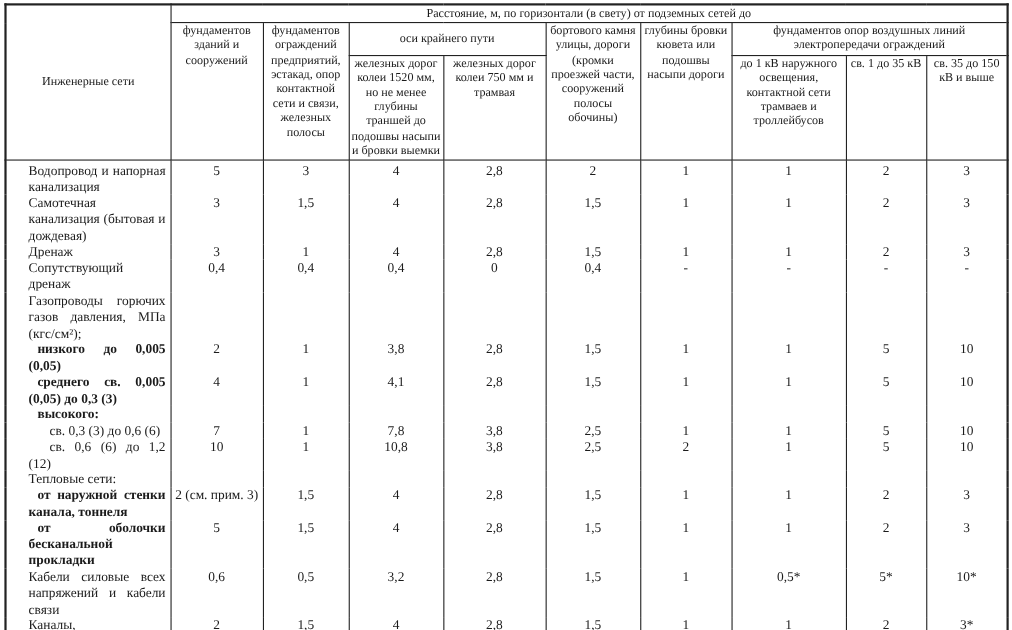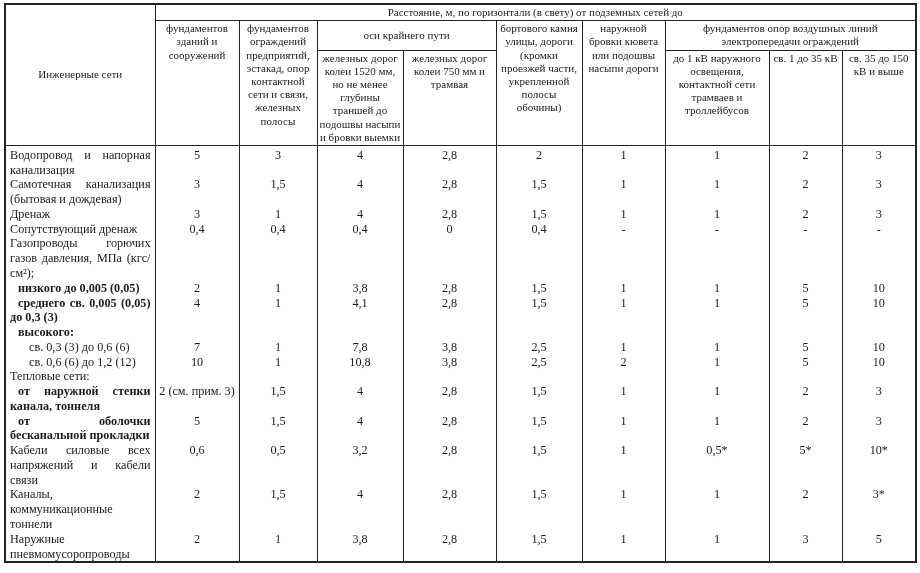--- a/index.html
+++ b/index.html
@@ -31,21 +31,21 @@
     border-left: 1px solid #222;
     border-right: 1px solid #222;
     border-top: none; border-bottom: none;
     font-size: 12.2px;
     line-height: 1.21;
     vertical-align: top;
     padding: 0 2px;
   }
   .dist tbody td.lbl {
     text-align: justify;
-    padding: 0 4px 0 4px;
+    padding: 0 4px 0 20px;
   }
   .dist tbody td.val { text-align: center; }
   .dist tbody tr:first-child td { padding-top: 2px; }
   .ind0 { text-indent: 0; }
   .ind1 { text-indent: 8px; font-weight: bold; }
   .ind2 { text-indent: 19px; }
 </style>
 </head>
 <body>
 
@@ -64,22 +64,22 @@
   </colgroup>
   <thead>
     <tr>
       <th rowspan="3">Инженерные сети</th>
       <th colspan="9">Расстояние, м, по горизонтали (в свету) от подземных сетей до</th>
     </tr>
     <tr>
       <th rowspan="2" class="va-top">фундаментов зданий и сооружений</th>
       <th rowspan="2" class="va-top">фундаментов ограждений предприятий, эстакад, опор контактной сети и связи, железных полосы</th>
       <th colspan="2">оси крайнего пути</th>
-      <th rowspan="2" class="va-top">бортового камня улицы, дороги (кромки проезжей части, укрепленной полосы обочины)</th>
-      <th rowspan="2" class="va-top">наружной бровки кювета или подошвы насыпи дороги</th>
+      <th rowspan="2" class="va-top">бортового камня улицы, дороги (кромки проезжей части, сооружений полосы обочины)</th>
+      <th rowspan="2" class="va-top">глубины бровки кювета или подошвы насыпи дороги</th>
       <th colspan="3">фундаментов опор воздушных линий электропередачи ограждений</th>
     </tr>
     <tr>
       <th class="va-top">железных дорог колеи 1520 мм, но не менее глубины траншей до подошвы насыпи и бровки выемки</th>
       <th class="va-top">железных дорог колеи 750 мм и трамвая</th>
       <th class="va-top">до 1 кВ наружного освещения, контактной сети трамваев и троллейбусов</th>
       <th class="va-top">св. 1 до 35 кВ</th>
       <th class="va-top">св. 35 до 150 кВ и выше</th>
     </tr>
   </thead>

